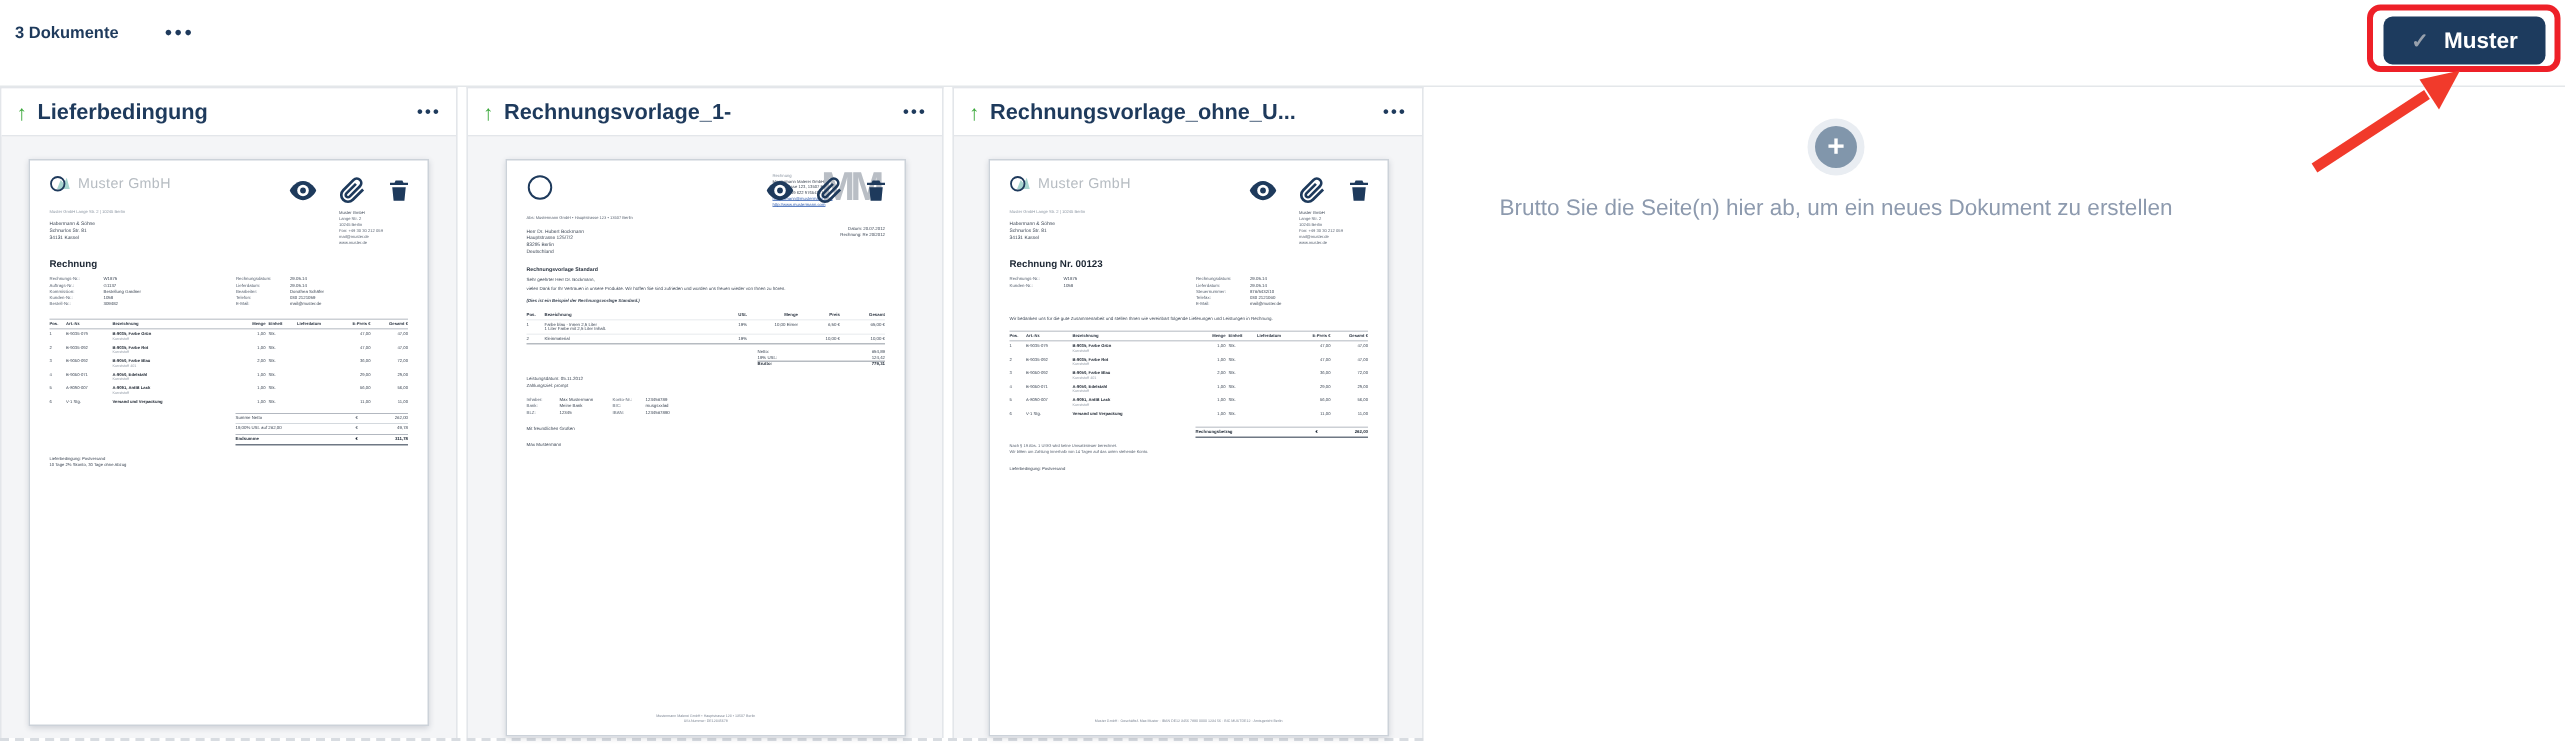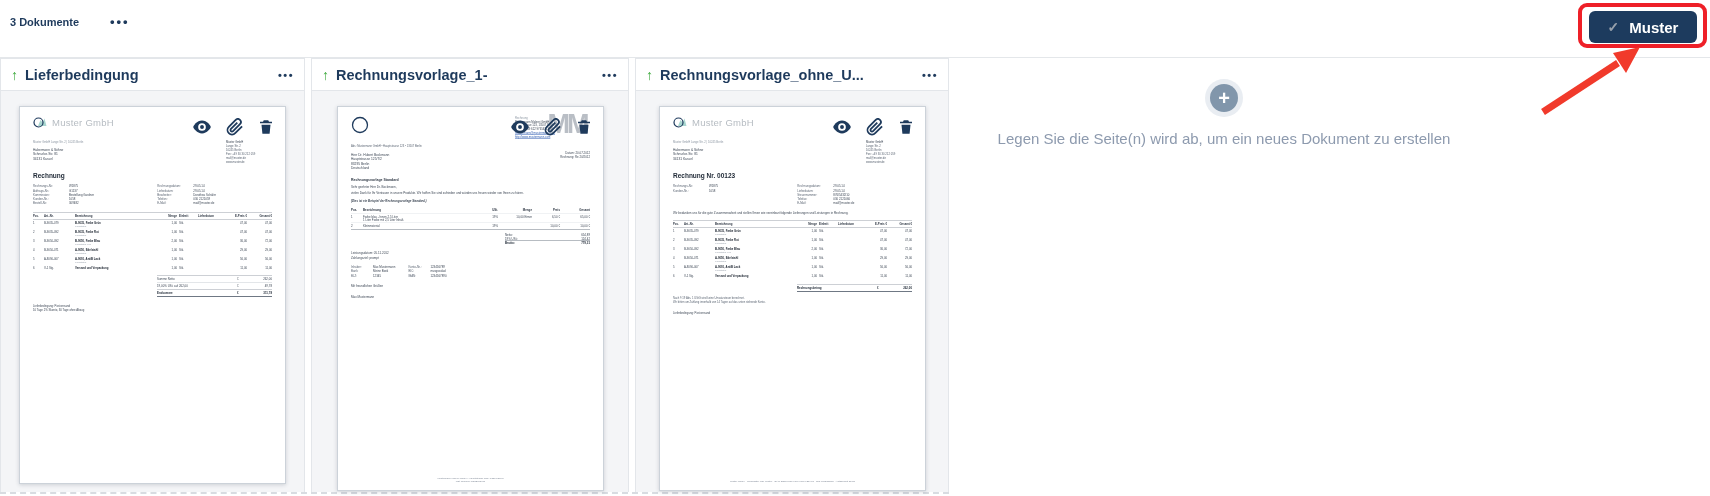--- a/index.html
+++ b/index.html
@@ -649,14 +649,14 @@
         </div>
       </div>
     </div>
   </div>
 </div>
 
 <div class="dropzone">
   <div class="plus-outer">
     <div class="plus-inner">+</div>
   </div>
-  <div class="drop-hint">Legen Sie die Seite(n) wird ab, um ein neues Dokument zu erstellen</div>
+  <div class="drop-hint">Brutto Sie die Seite(n) hier ab, um ein neues Dokument zu erstellen</div>
 </div>
 
 </body></html>

